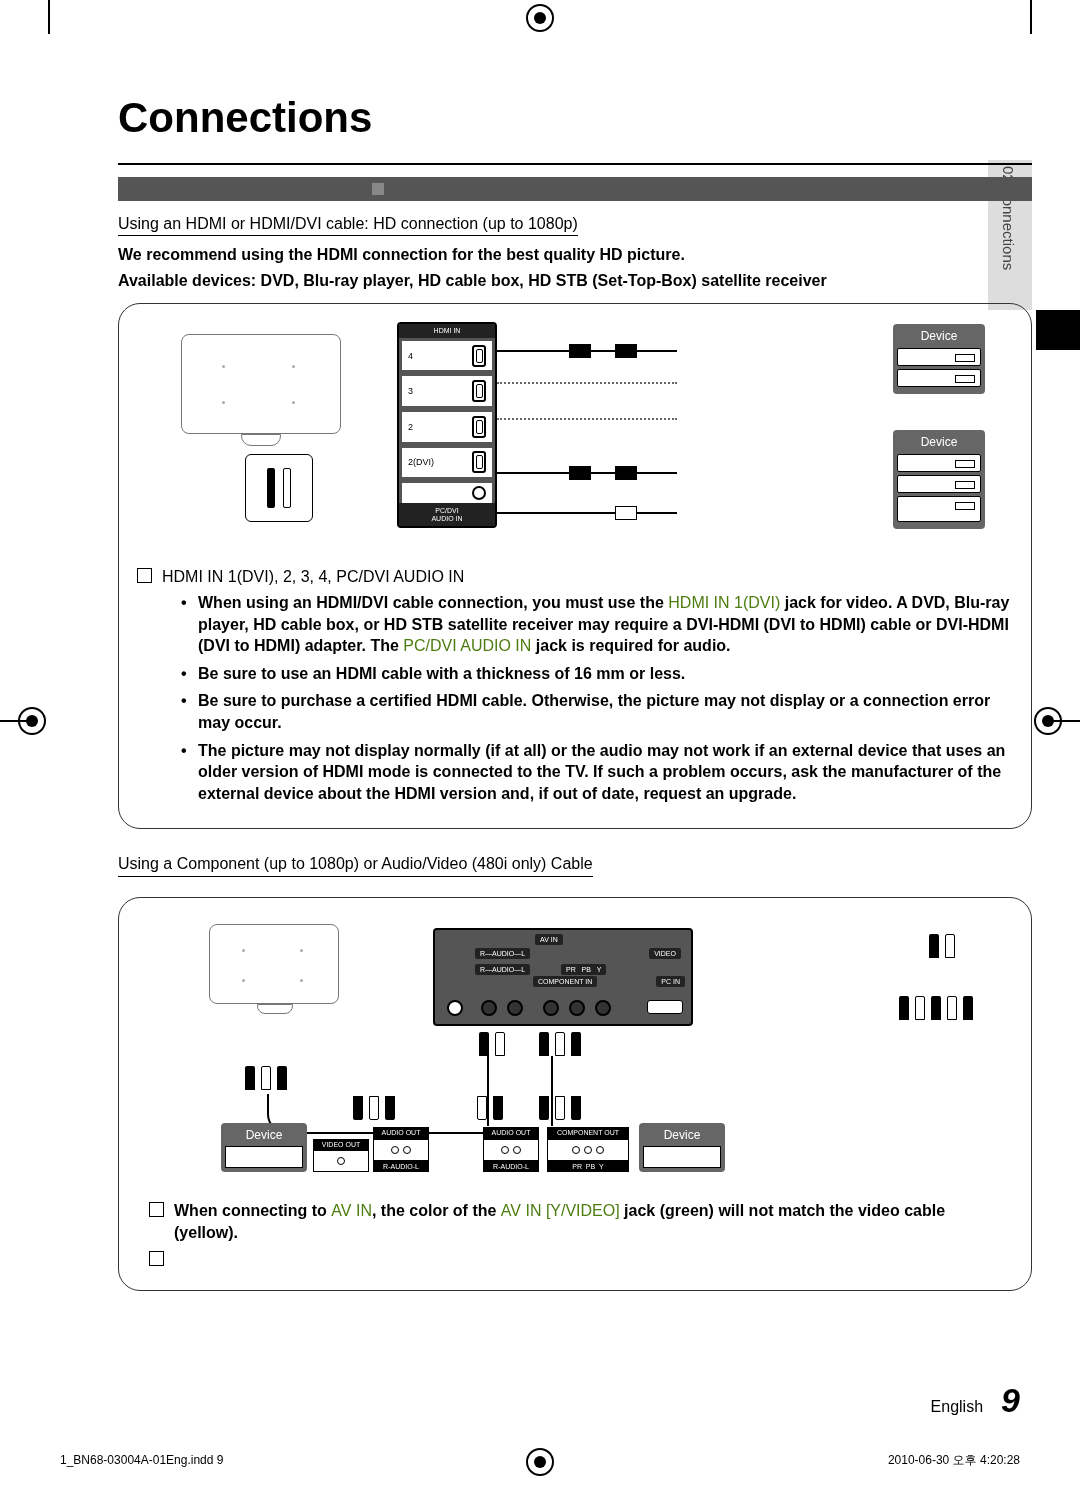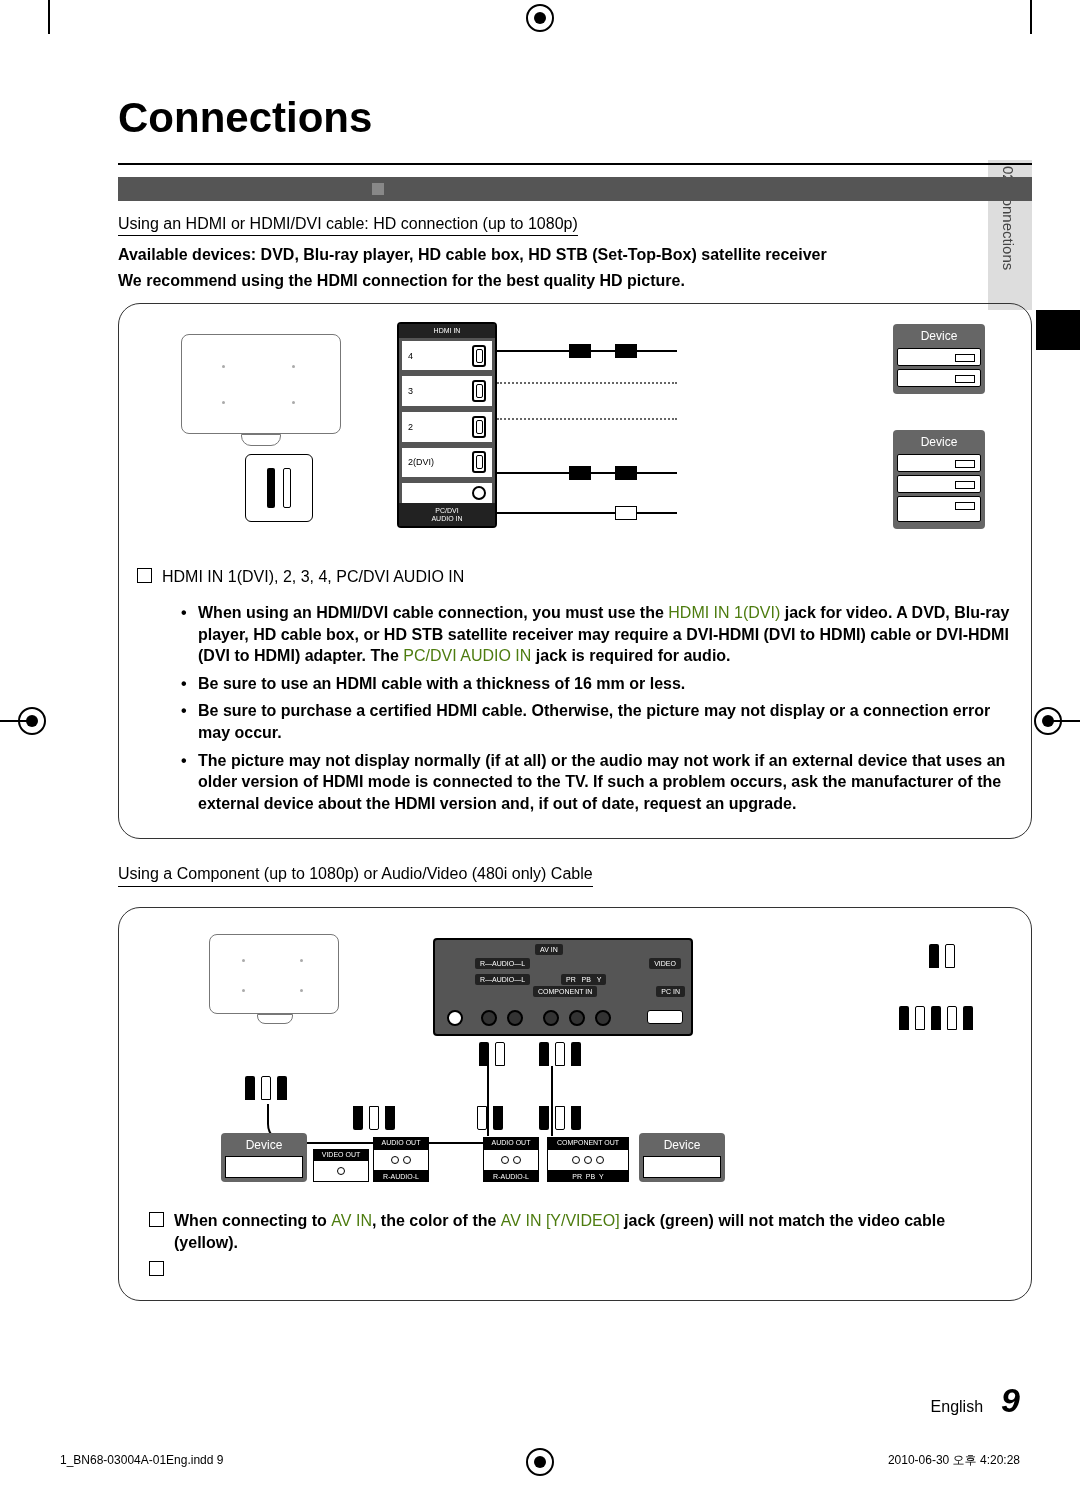--- a/index.html
+++ b/index.html
@@ -112,21 +112,21 @@
   .circ-port { width:14px; height:14px; border:2px solid #000; border-radius:50%;}
 
   .device-box {
     position:absolute; right:28px; width:92px;
     background:#666; border-radius:4px; padding:4px; text-align:center;
   }
   .device-box .lbl { color:#fff; font-size:12px; margin-bottom:3px;}
   .device-unit { background:#fff; border:1px solid #000; height:18px; margin-bottom:3px; border-radius:2px; position:relative;}
   .device-unit::after{content:''; position:absolute; right:5px; top:5px; width:18px; height:6px; border:1px solid #000;}
 
-  .checkbox-line { display:flex; gap:10px; margin-bottom:14px; font-size:16px;}
+  .checkbox-line { display:flex; gap:10px; margin-bottom:4px; font-size:16px;}
   .check-sq { width:15px; height:15px; border:1.5px solid #000; flex-shrink:0; margin-top:2px;}
   .bullet-list { list-style: none; padding-left: 44px; }
   .bullet-list li { position: relative; padding-left: 17px; margin-bottom: 6px; font-size:16px; }
   .bullet-list li::before { content:'•'; position:absolute; left:0; font-weight:bold;}
   .gray-label { color:#4d7c0f;}
 
   .diagram2 { height:270px; position:relative; margin-bottom:14px;}
   .tv-outline2 {
     position:absolute; left:72px; top:8px; width:130px; height:80px;
     border:1px solid #777; border-radius:8px;
@@ -186,22 +186,22 @@
 </div>
 <div class="side-black"></div>
 
 <div class="content">
   <div class="page-title">Connections</div>
   <div class="title-rule"></div>
   <div class="section-bar"></div>
 
   
   <div class="sub-heading">Using an HDMI or HDMI/DVI cable: HD connection (up to 1080p)</div>
+  <div class="para bold">We recommend using the HDMI connection for the best quality HD picture.</div>
   <div class="para bold">Available devices: DVD, Blu-ray player, HD cable box, HD STB (Set-Top-Box) satellite receiver</div>
-  <div class="para bold">We recommend using the HDMI connection for the best quality HD picture.</div>
 
   <div class="diagram-box">
     <div class="diagram-placeholder">
       <div class="tv-outline">
         <span class="tv-dots" style="left:40px;top:30px;"></span>
         <span class="tv-dots" style="left:110px;top:30px;"></span>
         <span class="tv-dots" style="left:40px;top:66px;"></span>
         <span class="tv-dots" style="left:110px;top:66px;"></span>
       </div>
       <div class="tv-stand"></div>

